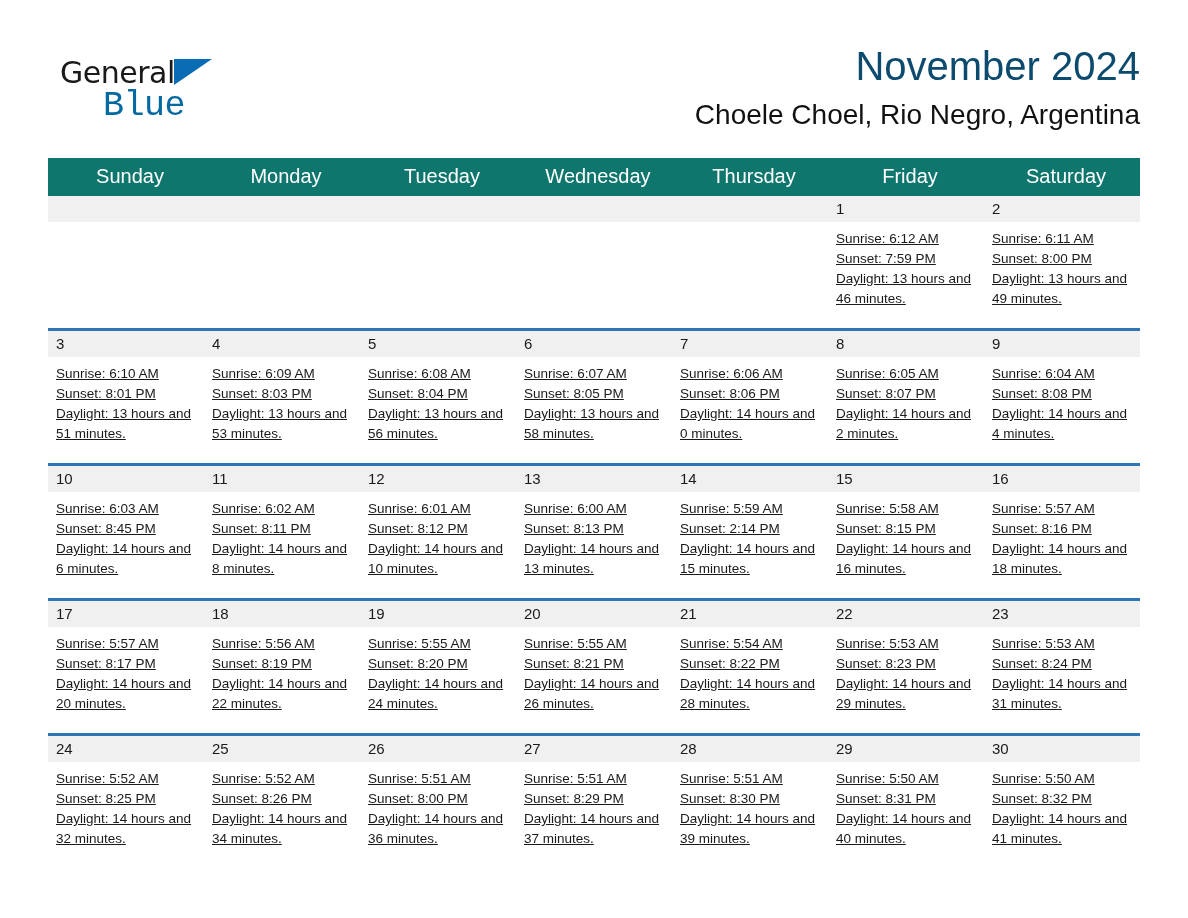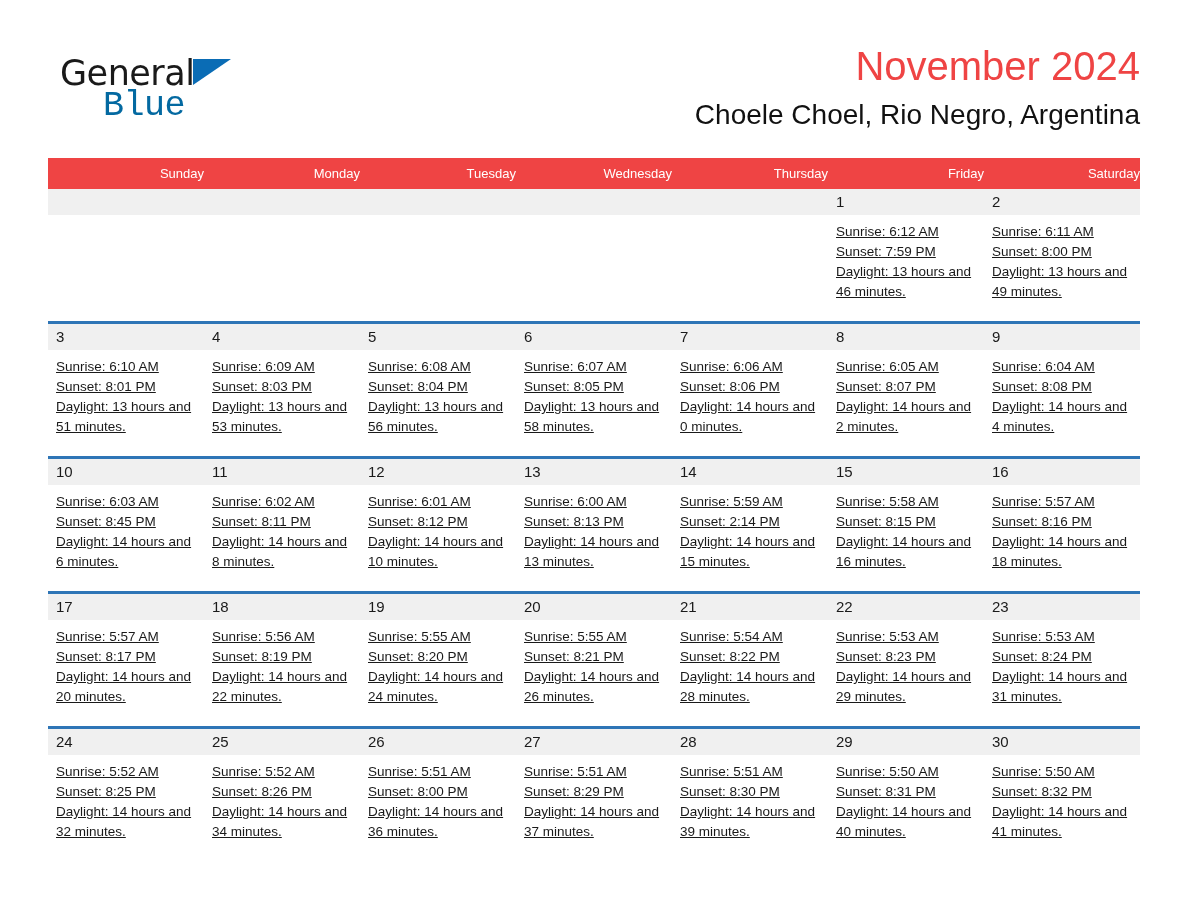--- a/index.html
+++ b/index.html
@@ -39,21 +39,21 @@
     height: 90px;
   }
   .brand-row1 {
     position: absolute;
     left: 0;
     top: 0;
     height: 42px;
     white-space: nowrap;
   }
   .brand-general {
-    font-size: 35px;
+    font-size: 30px;
     color: #1a1a1a;
     letter-spacing: -0.5px;
     font-family: "DejaVu Sans", sans-serif;
     font-weight: 400;
     line-height: 42px;
     display: inline-block;
     vertical-align: top;
   }
   .brand-triangle {
     display: inline-block;
@@ -78,21 +78,21 @@
   }
 
   .title-block {
     position: absolute;
     right: 0;
     top: 0;
     text-align: right;
   }
   .cal-title {
     font-size: 40px;
-    color: #ef4444;
+    color: #0c4a6e;
     line-height: 52px;
     white-space: nowrap;
     font-weight: 400;
   }
   .cal-subtitle {
     font-size: 28px;
     color: #111111;
     line-height: 34px;
     margin-top: 6px;
     white-space: nowrap;
@@ -102,25 +102,25 @@
   
   .calendar {
     position: absolute;
     left: 48px;
     top: 158px;
     width: 1092px;
     border-collapse: collapse;
     table-layout: fixed;
   }
   .calendar th {
-    background: #ef4444;
+    background: #0f766e;
     color: #ffffff;
-    font-size: 13px;
+    font-size: 20px;
     font-weight: 400;
-    text-align: right;
+    text-align: center;
     padding: 7px 0 8px 8px;
     height: 16px;
     vertical-align: middle;
   }
   .calendar td {
     width: 156px;
     vertical-align: top;
     padding: 0;
     border-top: 3px solid #2e75b6;
     background: #ffffff;

